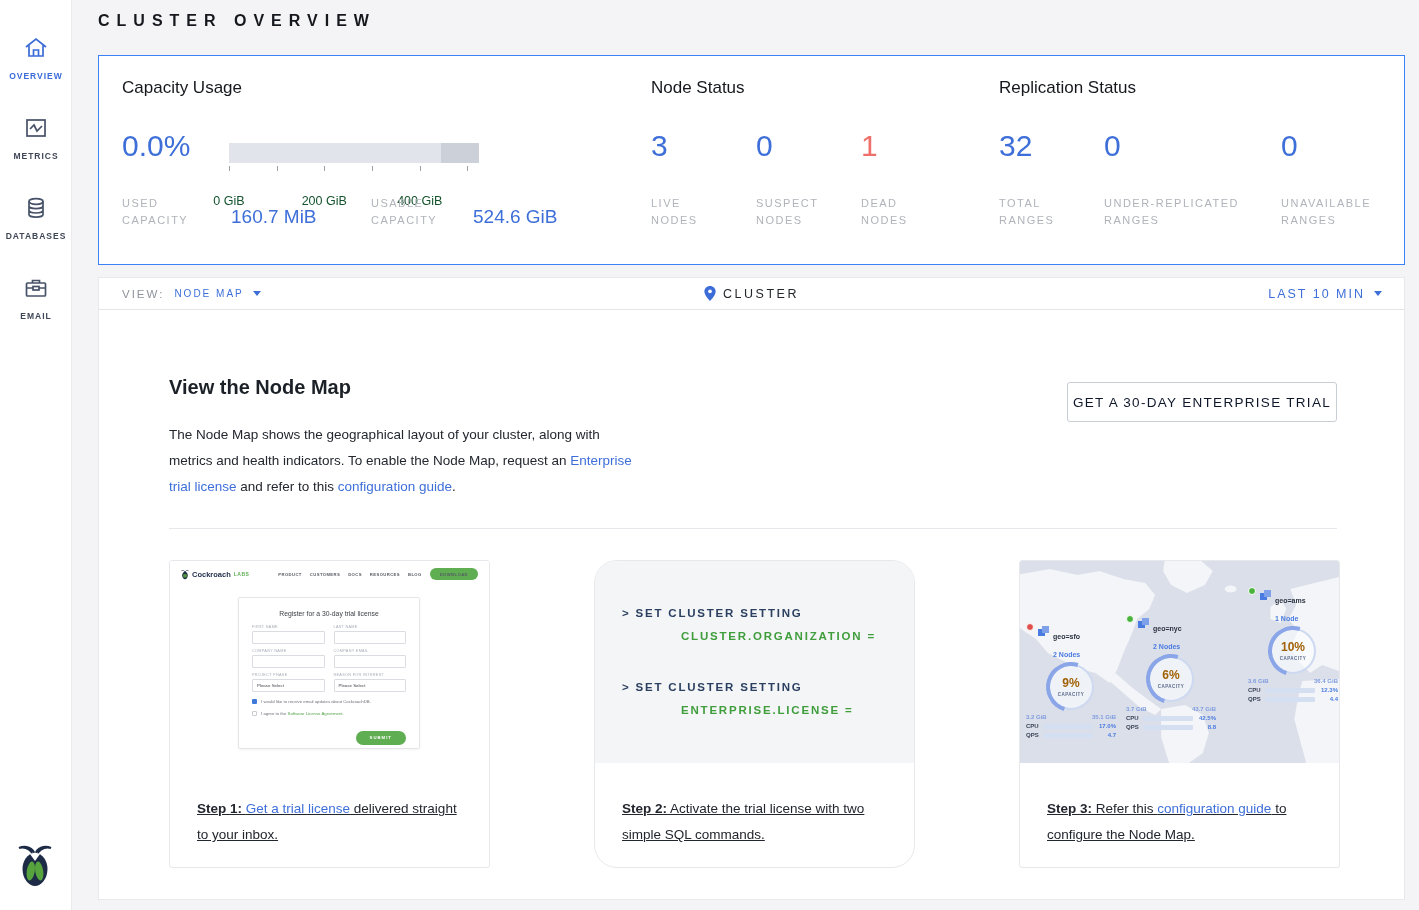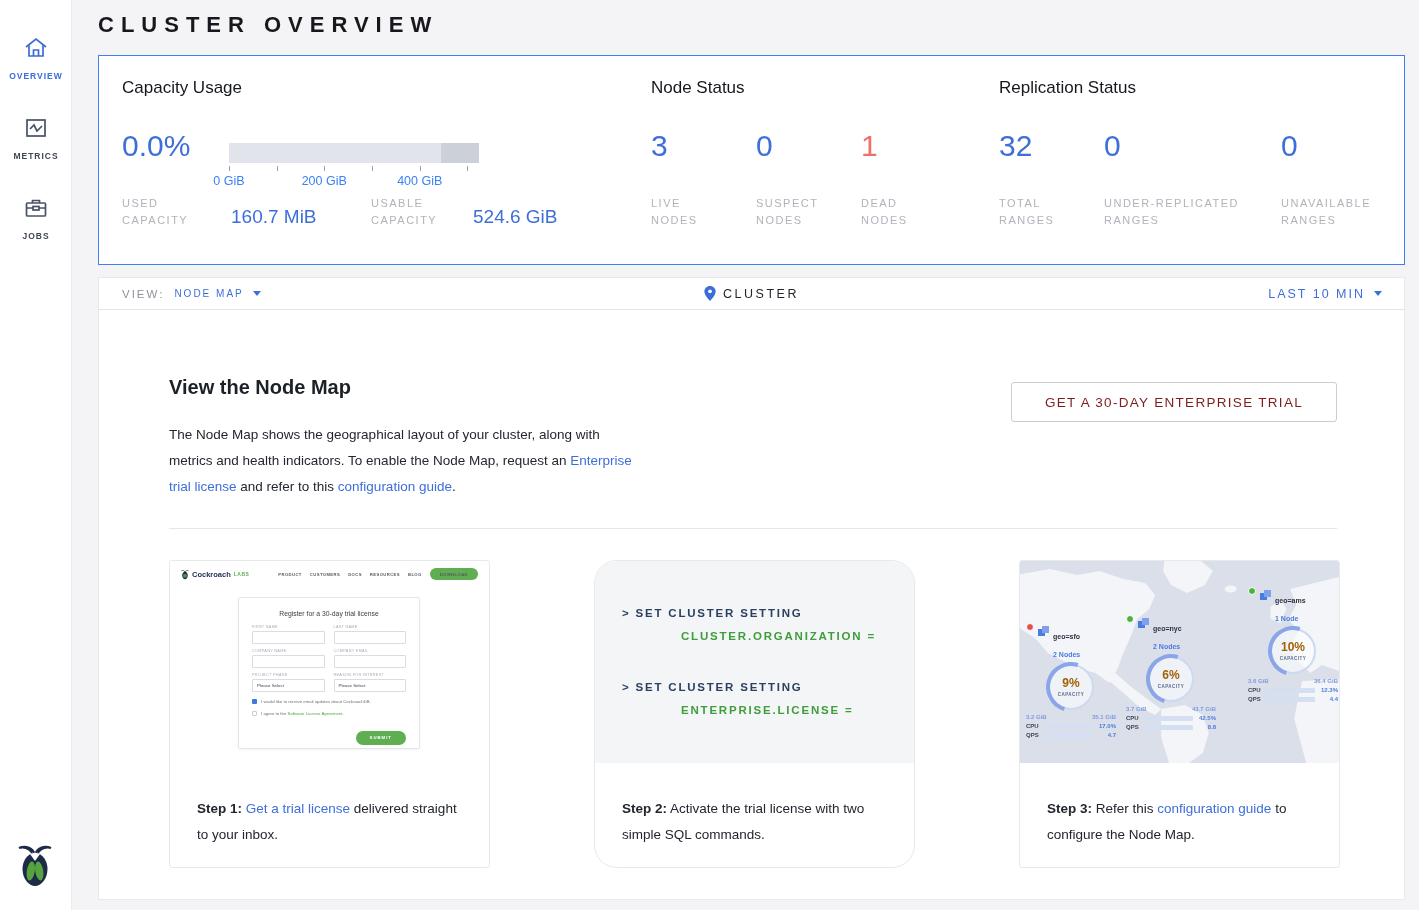--- a/index.html
+++ b/index.html
@@ -9,63 +9,63 @@
   
   .sidebar { position:absolute; left:0; top:0; width:72px; height:910px; background:#fff; border-right:1px solid #ebebee; }
   .side-item { width:72px; padding-top:35px; height:80px; text-align:center; cursor:pointer; }
   .side-item .lbl { display:block; margin-top:6px; font-size:8.5px; font-weight:bold; letter-spacing:1px; color:#3f4656; }
   .side-item.active .lbl { color:#3b6cd7; }
   .side-icon { width:26px; height:26px; stroke:#475268; fill:none; stroke-width:1.7; }
   .side-item.active .side-icon { stroke:#3b6cd7; }
   .roach-logo { position:absolute; left:17px; bottom:22px; width:36px; height:46px; }
 
   
-  .page-title { position:absolute; left:98px; top:12px; font-size:22px; font-weight:bold; letter-spacing:7px; color:#16181d; }
+  .page-title { position:absolute; left:98px; top:12px; font-size:16px; font-weight:bold; letter-spacing:7px; color:#16181d; }
 
   
   .stats-panel { position:absolute; left:98px; top:55px; width:1307px; height:210px; background:#fff; border:1px solid #3b82f6; }
   .sec-title { position:absolute; font-size:17px; color:#15181d; }
   .big-num { position:absolute; font-size:30px; color:#3e6fd9; }
   .big-num.red { color:#ef6f6a; }
   .ls-label { position:absolute; font-size:11px; letter-spacing:1.5px; color:#b0b3ba; line-height:17px; }
   .ls-label span { display:block; }
   .val-blue { position:absolute; font-size:19px; color:#3e6fd9; }
 
   .cap-bar-wrap { position:absolute; left:130px; top:87px; width:250px; }
   .cap-bar { height:20px; background:#e2e4eb; position:relative; }
   .cap-bar .dark-seg { position:absolute; right:0; top:0; height:20px; width:15.3%; background:#ccd0d9; }
   .cap-ticks { position:relative; height:6px; margin-top:3px; }
   .cap-ticks i { position:absolute; top:0; width:1px; height:5px; background:#9ca1a8; }
   .cap-axis { position:relative; height:16px; margin-top:2px; }
-  .cap-axis span { position:absolute; transform:translateX(-50%); font-size:12.5px; color:#3b82f6; white-space:nowrap; }
+  .cap-axis span { position:absolute; transform:translateX(-50%); font-size:12.5px; color:#14532d; white-space:nowrap;margin-top:20px; }
 
   
   .toolbar { position:absolute; left:98px; top:277px; width:1307px; height:33px; background:#fff; border:1px solid #e8e9ec; border-bottom:1px solid #e3e4e8; }
   .tb-left { position:absolute; left:23px; top:0; height:31px; display:flex; align-items:center; cursor:pointer; }
   .tb-view { font-size:11.5px; letter-spacing:2px; color:#8e939c; margin-right:10px; }
   .tb-value { font-size:10px; letter-spacing:2px; color:#3e6fd9; }
   .caret { width:0; height:0; border-left:4.5px solid transparent; border-right:4.5px solid transparent; border-top:5px solid #3e6fd9; margin-left:9px; }
   .tb-center { position:absolute; left:0; right:0; top:0; height:31px; display:flex; align-items:center; justify-content:center; gap:7px; }
   .tb-scope { font-size:12.5px; letter-spacing:2.5px; color:#23262c; }
   .tb-right { position:absolute; right:22px; top:0; height:31px; display:flex; align-items:center; cursor:pointer; }
   .tb-time { font-size:12.5px; letter-spacing:2px; color:#3e6fd9; }
 
   
   .main-panel { position:absolute; left:98px; top:310px; width:1307px; height:590px; background:#fff; border:1px solid #e8e9ec; border-top:none; }
   .np-title { position:absolute; left:70px; top:66px; font-size:20px; font-weight:bold; color:#1c2127; }
   .np-desc { position:absolute; left:70px; top:112px; width:470px; font-size:13.5px; line-height:26px; color:#23272f; }
   .link { color:#3e6fd9; text-decoration:none; cursor:pointer; }
-  .cta-btn { position:absolute; right:67px; top:72px; width:326px; height:40px; background:#fff; border:1px solid #c9cdd6; border-radius:3px; display:flex; align-items:center; justify-content:center; font-size:13.5px; letter-spacing:1.3px; color:#7f1d1d; cursor:pointer; }
+  .cta-btn { position:absolute; right:67px; top:72px; width:270px; height:40px; background:#fff; border:1px solid #c9cdd6; border-radius:3px; display:flex; align-items:center; justify-content:center; font-size:13.5px; letter-spacing:1.3px; color:#0f172a; cursor:pointer; }
   .panel-divider { position:absolute; left:70px; right:67px; top:218px; height:1px; background:#e6e7ea; }
 
   
   .card { position:absolute; top:250px; width:321px; height:308px; background:#fff; border:1px solid #e7e8eb; border-radius:3px; overflow:hidden; }
   .card.c1 { left:70px; } .card.c2 { left:495px;border-radius:23px; } .card.c3 { left:920px; }
   .media { position:relative; width:100%; height:202px; overflow:hidden; }
-  .caption { padding:33px 27px 0 27px; font-size:13.5px; line-height:26px; color:#22262e; }
+  .caption { padding:33px 27px 0 27px; font-size:13.5px; line-height:26px; color:#22262e;text-decoration:underline; }
   .caption b { font-weight:bold; }
 
   
   .media-code { background:#f3f5f6; padding:46px 0 0 27px; }
   .code-prompt { font-size:11.5px; font-weight:bold; letter-spacing:1.8px; color:#2b3f61; }
   .code-value { font-size:11.5px; font-weight:bold; letter-spacing:1.8px; color:#3f9d3c; margin:11px 0 0 59px; }
   .code-block + .code-block { margin-top:39px; }
 
   
   .media-site { background:#fff; }
@@ -120,25 +120,32 @@
   </div>
   <div class="side-item">
     <svg class="side-icon" viewBox="0 0 26 26">
         <rect x="4" y="5" width="18" height="16"></rect>
         <path d="M7 14 L11 10 L14 16 L19 11"></path>
       </svg>
     <span class="lbl">METRICS</span>
   </div>
   <div class="side-item">
     <svg class="side-icon" viewBox="0 0 26 26">
+        <ellipse cx="13" cy="6.5" rx="7" ry="2.8"></ellipse>
+        <path d="M6 6.5 V19.5 C6 21 9.1 22.2 13 22.2 C16.9 22.2 20 21 20 19.5 V6.5 M6 11 C6 12.5 9.1 13.7 13 13.7 C16.9 13.7 20 12.5 20 11 M6 15.3 C6 16.8 9.1 18 13 18 C16.9 18 20 16.8 20 15.3"></path>
+      </svg>
+    <span class="lbl">DATABASES</span>
+  </div>
+  <div class="side-item">
+    <svg class="side-icon" viewBox="0 0 26 26">
         <rect x="3.5" y="8" width="19" height="13" rx="1"></rect>
         <path d="M9.5 8 V5.5 H16.5 V8 M3.5 13 H10 M16 13 H22.5"></path>
         <rect x="10" y="11.5" width="6" height="3.5"></rect>
       </svg>
-    <span class="lbl">JOBS</span>
+    <span class="lbl">EMAIL</span>
   </div>
   <svg class="roach-logo" viewBox="0 0 36 46">
     <path d="M18 13 C16 6 9 3 2 6 C6 4.5 12 6 14.5 10" fill="none" stroke="#1d2b47" stroke-width="2.2" stroke-linecap="round"></path>
     <path d="M18 13 C20 6 27 3 34 6 C30 4.5 24 6 21.5 10" fill="none" stroke="#1d2b47" stroke-width="2.2" stroke-linecap="round"></path>
     <path d="M18 10 C26 12 30.5 19 30.5 27 C30.5 37 24 44 18 44 C12 44 5.5 37 5.5 27 C5.5 19 10 12 18 10 Z" fill="#1d2b47"></path>
     <path d="M13 12 L18 19 L23 12 L18 10.5 Z" fill="#ffffff"></path>
     <ellipse cx="13.8" cy="29" rx="4" ry="9.5" fill="#57a33e" transform="rotate(9 13.8 29)"></ellipse>
     <ellipse cx="22.2" cy="29" rx="4" ry="9.5" fill="#57a33e" transform="rotate(-9 22.2 29)"></ellipse>
   </svg>
 </aside>

